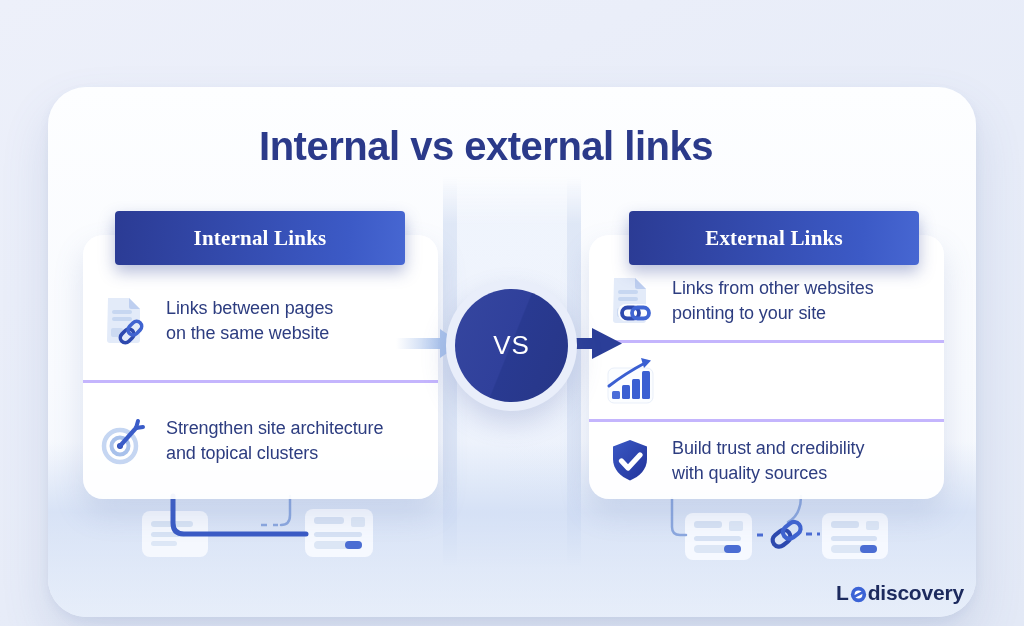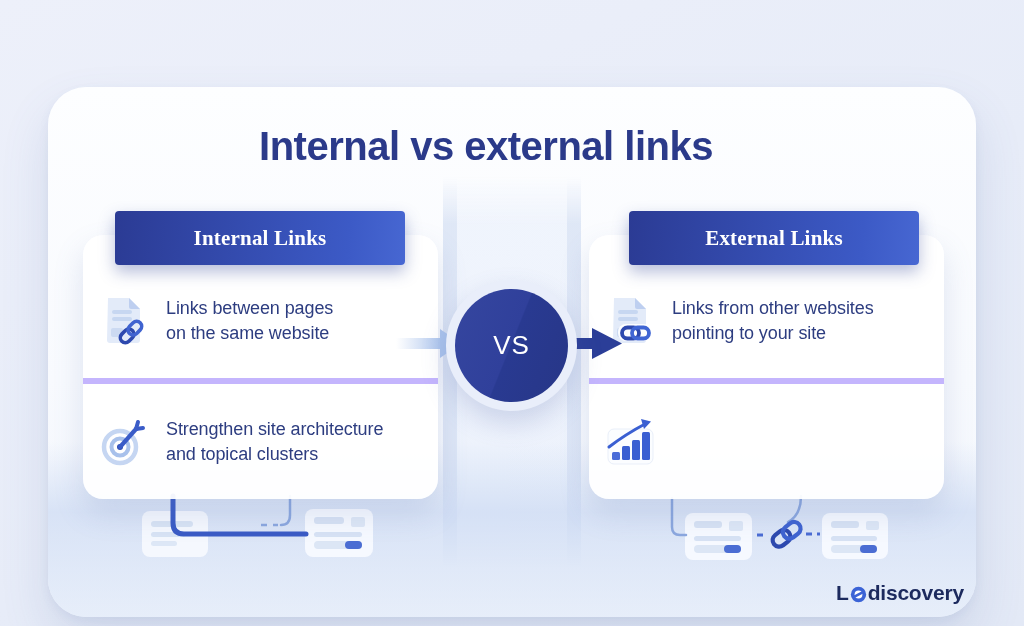--- a/index.html
+++ b/index.html
@@ -59,21 +59,21 @@
     display:flex;align-items:center;justify-content:center;
     z-index:4;
     font-family:Liberation Serif, serif;
   }
   .pill.left{left:115px;}
   .pill.right{left:629px;}
   .feature-row{
     flex:1;display:flex;align-items:center;gap:15px;
     padding:0 16px 0 14px;min-height:0;
   }
-  .feature-row + .feature-row{border-top:6px solid #c4b5fd;}
+  .feature-row + .feature-row{border-top:3px solid #c4b5fd;}
   .row-icon{width:54px;height:54px;flex:0 0 54px;display:flex;align-items:center;justify-content:center;}
   .row-icon svg{overflow:visible;}
   .row-text{
     font-size:18px;line-height:25px;font-weight:500;color:#2d3d80;
     white-space:pre-line;letter-spacing:-.1px;
   }
 
   
   .vs-halo{
     position:absolute;left:446px;top:241px;width:131px;height:131px;border-radius:50%;
@@ -175,20 +175,36 @@
           <rect x="8" y="36" width="8" height="8" rx="1.5" fill="#4a6cd8"></rect>
           <rect x="18" y="30" width="8" height="14" rx="1.5" fill="#3a5fd2"></rect>
           <rect x="28" y="24" width="8" height="20" rx="1.5" fill="#3a5fd2"></rect>
           <rect x="38" y="16" width="8" height="28" rx="1.5" fill="#3a5fd2"></rect>
           <path d="M5 31 Q 22 18 41 8" stroke="#3a5fd2" stroke-width="3" fill="none" stroke-linecap="round"></path>
           <polygon points="37,3 47,5.5 40,13" fill="#3a5fd2"></polygon>
         </svg>
       </span>
     </div>
 
+    <div class="feature-row">
+      <span class="row-icon">
+        <svg width="52" height="52" viewBox="0 0 52 52">
+          <defs>
+            <linearGradient id="gradShield" x1="0" y1="0" x2="1" y2="1">
+              <stop offset="0" stop-color="#3a58c4"></stop>
+                <stop offset="1" stop-color="#22339a"></stop>
+            </linearGradient>
+          </defs>
+          <path d="M26 5 l17 6.5 v12.5 c0 10.5 -7.5 17.5 -17 21.5 c-9.5 -4 -17 -11 -17 -21.5 v-12.5 z" fill="url(#gradShield)"></path>
+          <path d="M17.5 26 l6.5 7 l12 -13" stroke="#ffffff" stroke-width="5.2" fill="none" stroke-linecap="round" stroke-linejoin="round"></path>
+        </svg>
+      </span>
+      <span class="row-text">Build trust and credibility
+with quality sources</span>
+    </div>
   </div>
 
   <div class="vs-halo"></div>
   <div class="vs-circle">VS</div>
 
   <svg class="arrows-layer" viewBox="0 0 240 50">
     <defs>
       <linearGradient id="lightArrowGrad" x1="0" y1="0" x2="1" y2="0">
         <stop offset="0" stop-color="#b6cbee" stop-opacity="0"></stop>
         <stop offset="1" stop-color="#aac3ec"></stop>

